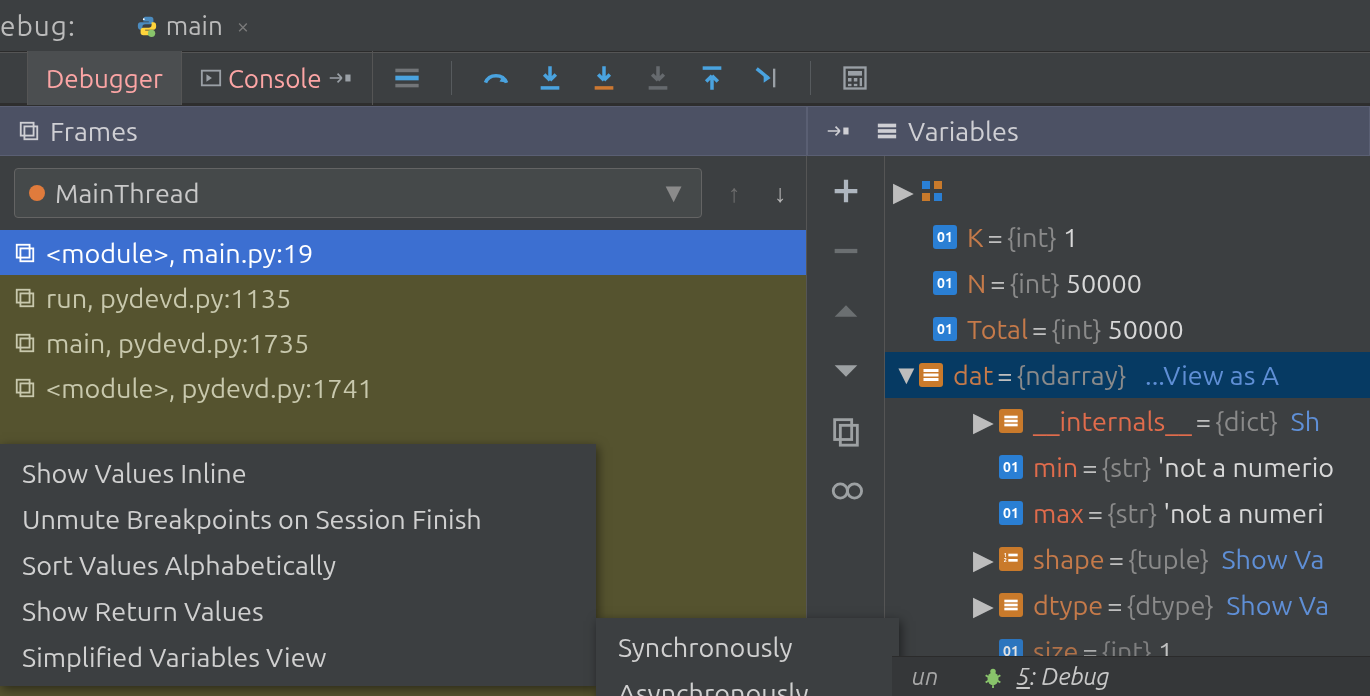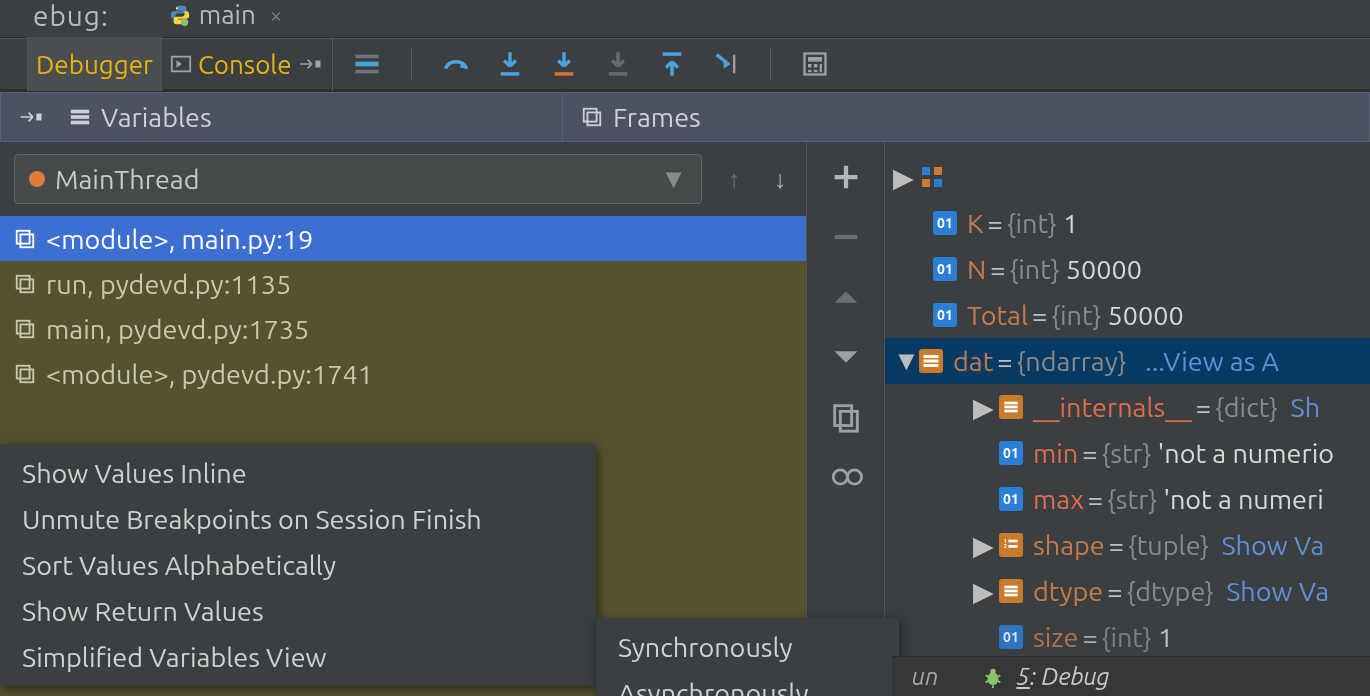--- a/index.html
+++ b/index.html
@@ -6,44 +6,43 @@
   body {
     width: 1370px; height: 696px;
     background: #3c3f41;
     color: #bbbbbb;
     font-size: 25px;
     overflow: hidden;
     position: relative;
   }
   
   .topstrip {
-    height: 38px;
+    height: 52px;
     background: #3c3f41;
-    display: flex; align-items: flex-start;
+    display: flex; align-items: center;
     border-bottom: 1px solid #2b2b2b;
-    padding-left: 33px;
   }
   .topstrip .debuglabel { color:#bbb; padding-left:0; font-size:28px; letter-spacing:1px;}
   .filetab { margin-left:60px; display:flex; align-items:center; gap:8px; font-size:26px; color:#bbb;}
   .pyicon { width:22px; height:22px; display:inline-block;}
   .close-x { color:#7a7a7a; font-size:22px; margin-left:6px;}
   
   .toolbar {
     display:flex; align-items:center;
     height:54px;
     background:#3c3f41;
     border-top:1px solid #555;
     border-bottom:3px solid #2e2e2e;
   }
   .leftgutter { width:28px; height:54px; border-right:1px solid #555;}
   .tab {
-    padding:0 8px; height:54px; display:flex; align-items:center;
+    padding:0 18px; height:54px; display:flex; align-items:center;
     border-right:1px solid #555;
     font-size:26px;
-    color:#eab308;
+    color:#fca5a5;
   }
   .tab.active { background:#4b4e50; }
   .tab .consbtn { display:inline-flex; align-items:center; gap:6px; }
   .tbicons { display:flex; align-items:center; gap:26px; padding-left:20px;}
   .tbicon { width:28px; height:28px; color:#aeb6bf; display:flex; align-items:center; justify-content:center;}
   .tbicon svg { width:100%; height:100%; }
   .sep { width:1px; height:34px; background:#575b5e; margin:0 4px;}
   
   .panelheaders { display:flex; height:50px; background:#4c5164; }
   .panelheaders .cell {
@@ -217,39 +216,39 @@
           <rect x="11" y="12" width="3" height="3" fill="#9aa0a6"></rect>
           <rect x="16" y="12" width="2" height="7" fill="#9aa0a6"></rect>
           <rect x="6" y="17" width="3" height="2" fill="#9aa0a6"></rect>
           <rect x="11" y="17" width="3" height="2" fill="#9aa0a6"></rect>
         </svg>
       </span>
   </div>
 </div>
 
 <div class="panelheaders">
+  <div class="cell frameshdr">
+    <svg class="hdricon" viewBox="0 0 24 24">
+        <rect x="3" y="3" width="14" height="14" fill="none" stroke="#cfcfd4" stroke-width="2"></rect>
+        <rect x="7" y="7" width="14" height="14" fill="none" stroke="#cfcfd4" stroke-width="2"></rect>
+      </svg>
+    <span>Frames</span>
+  </div>
   <div class="cell varshdr">
     <svg width="26" height="22" viewBox="0 0 30 24" style="margin-right:14px">
         <path d="M2 12h14m0 0l-5-5m5 5l-5 5" stroke="#cfcfd4" stroke-width="2" fill="none"></path>
         <rect x="20" y="8" width="6" height="8" fill="#cfcfd4"></rect>
       </svg>
     <svg class="hdricon" viewBox="0 0 24 24">
         <rect x="2" y="4" width="20" height="4" fill="#cfcfd4"></rect>
         <rect x="2" y="10" width="20" height="4" fill="#cfcfd4"></rect>
         <rect x="2" y="16" width="20" height="4" fill="#cfcfd4"></rect>
       </svg>
     <span>Variables</span>
   </div>
-  <div class="cell frameshdr">
-    <svg class="hdricon" viewBox="0 0 24 24">
-        <rect x="3" y="3" width="14" height="14" fill="none" stroke="#cfcfd4" stroke-width="2"></rect>
-        <rect x="7" y="7" width="14" height="14" fill="none" stroke="#cfcfd4" stroke-width="2"></rect>
-      </svg>
-    <span>Frames</span>
-  </div>
 </div>
 
 <div class="columns">
 
   <div class="framescol">
     <div class="threadrow">
       <div class="threadselect">
         <span style="display:flex;align-items:center">
             <span class="orangeball"></span>
             <span>MainThread</span>

